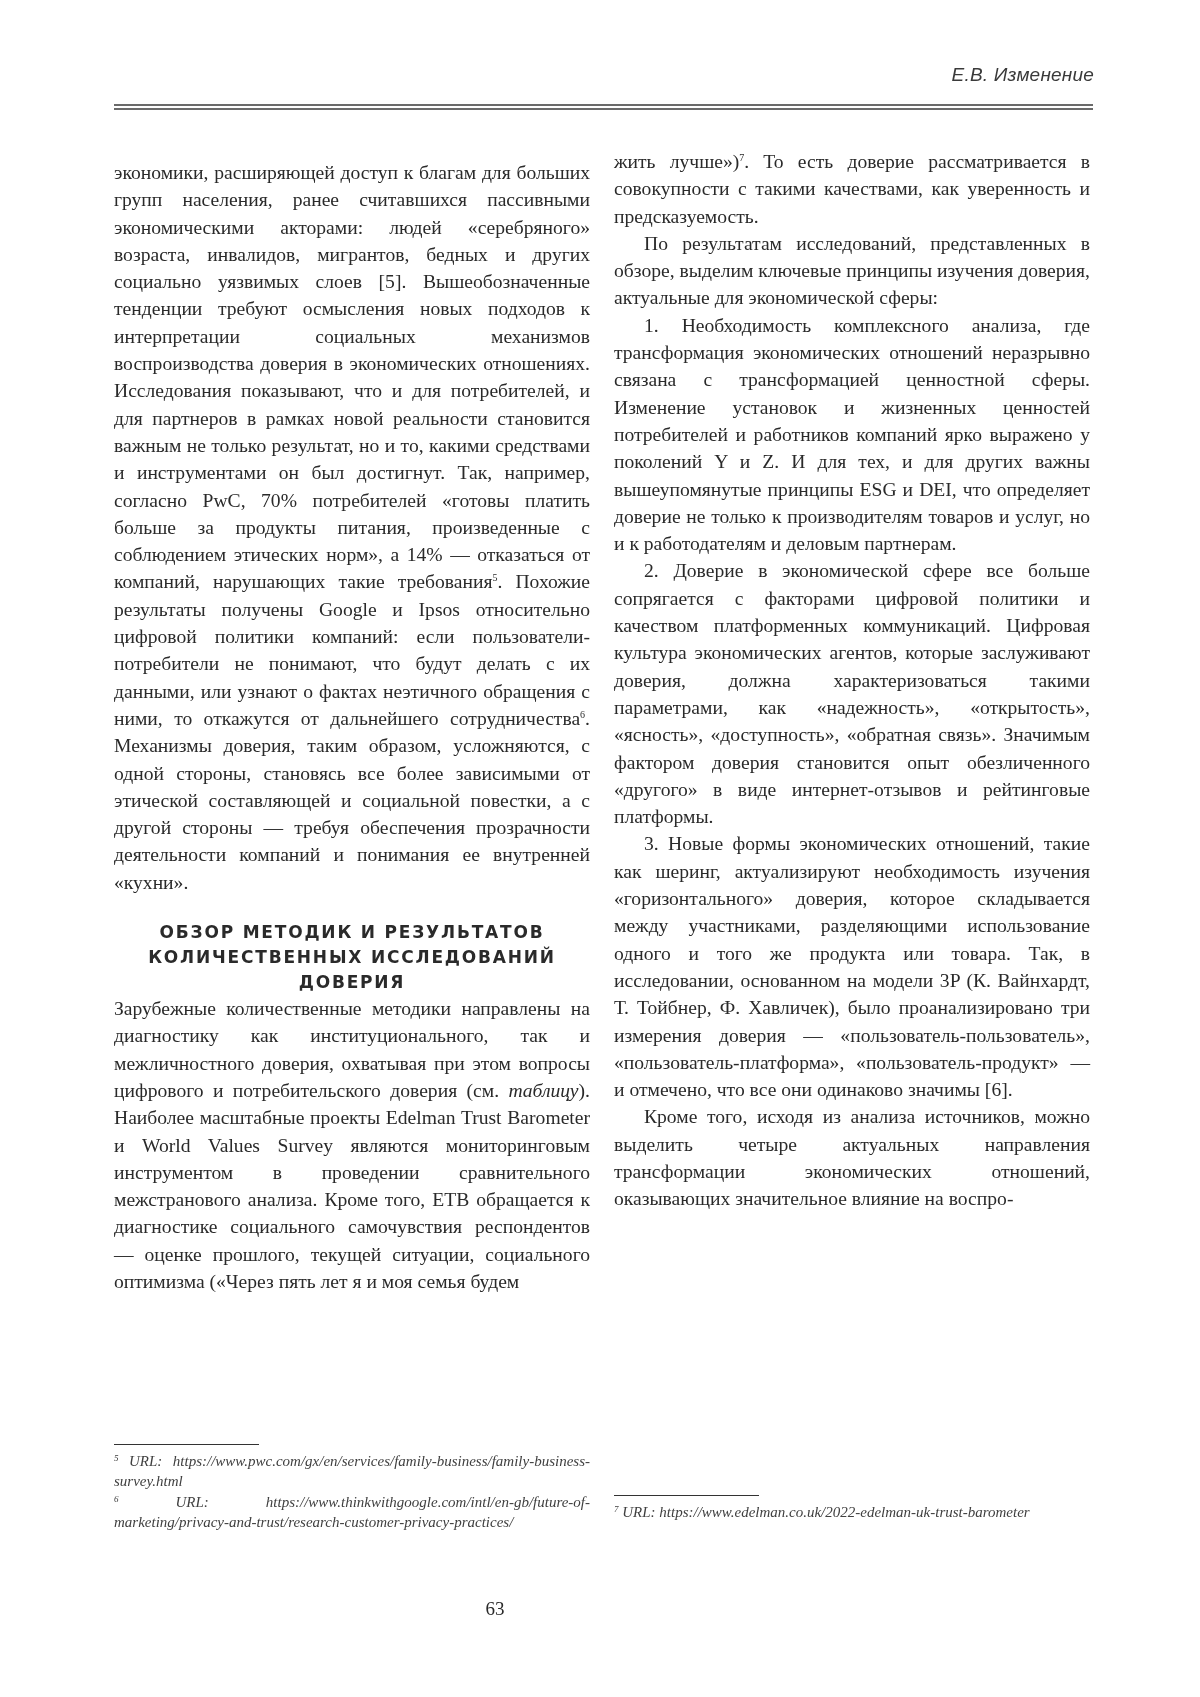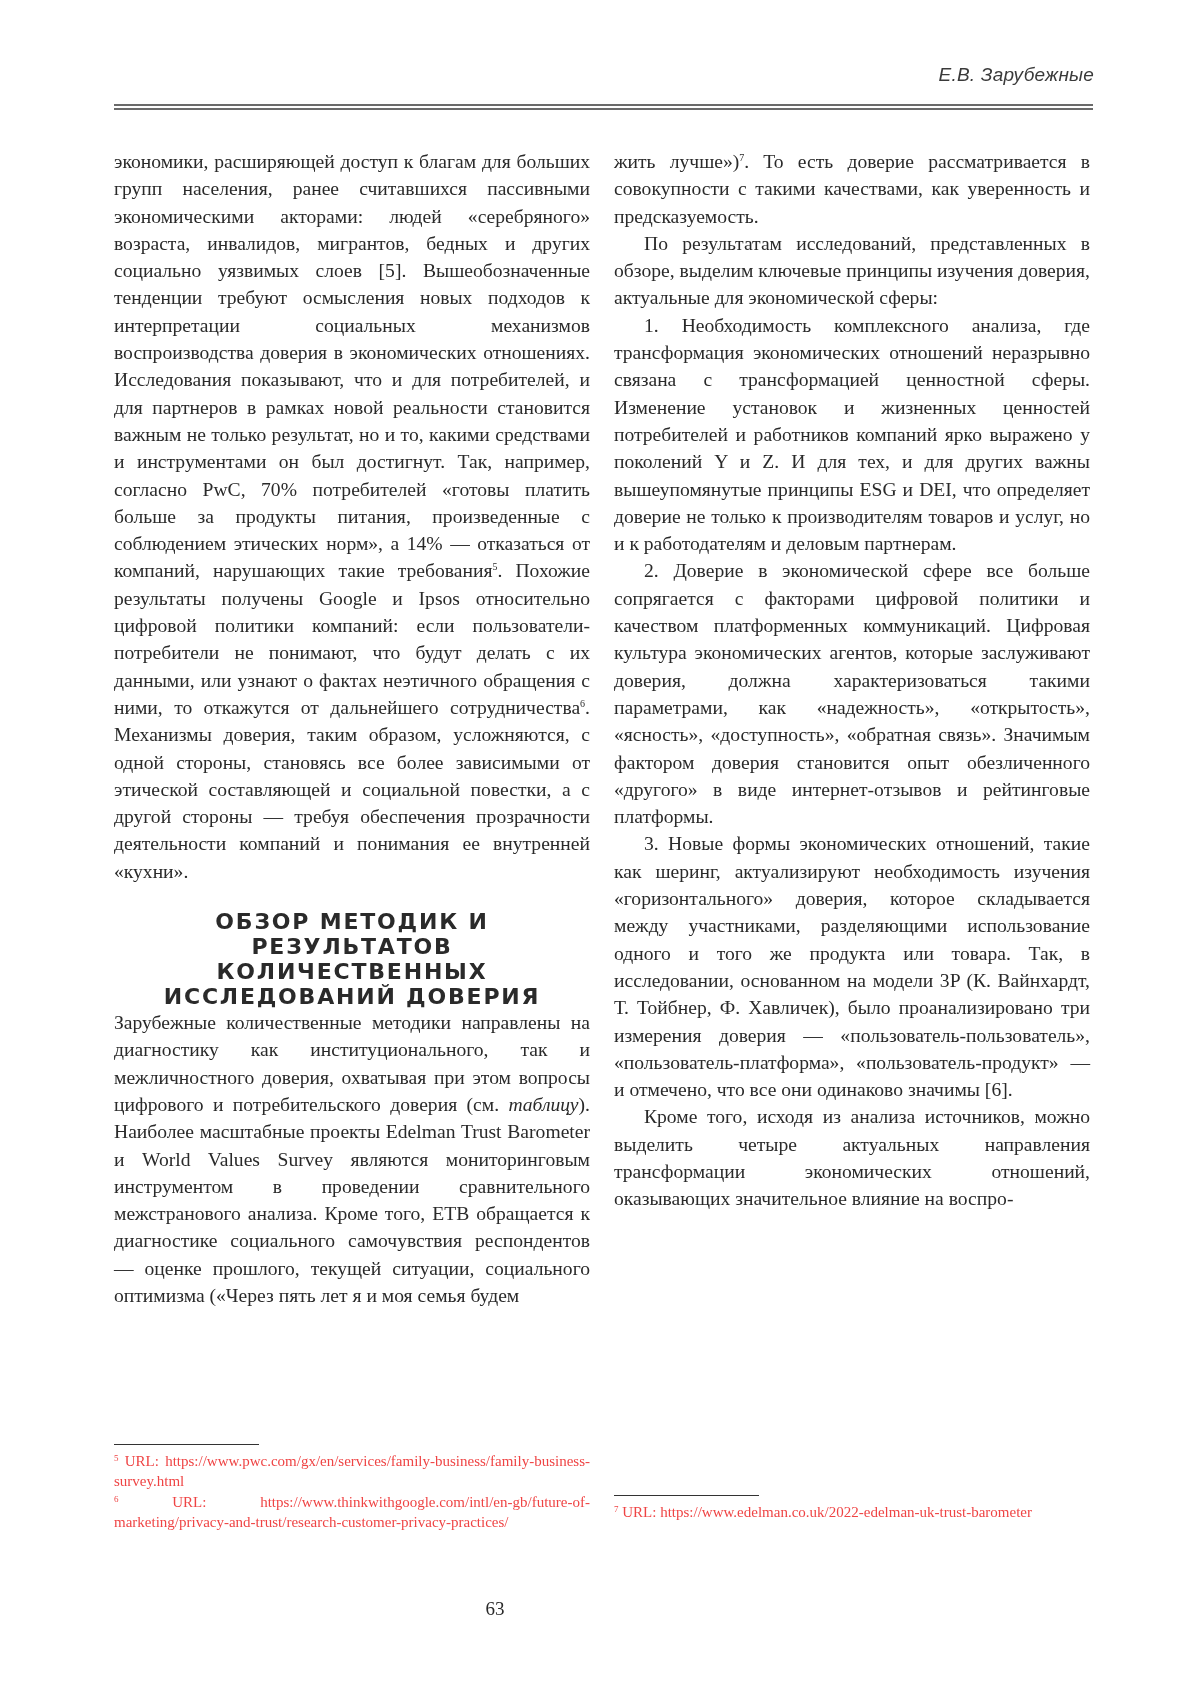--- a/index.html
+++ b/index.html
@@ -39,73 +39,74 @@
     }
     .column {
       position: absolute;
       top: 148px;
       width: 476px;
       font-size: 19.6px;
       line-height: 27.3px;
       text-align: justify;
       hyphens: manual;
     }
-    .col-left { left: 114px; }
+    .col-left { left: 114px; margin-top: 11px; }
     .col-right { left: 614px; }
     .column p {
       margin: 0;
     }
     .column p.indent {
       text-indent: 30px;
     }
     .section-heading {
       margin: 24px 0 0 0;
       font-family: "DejaVu Sans", "Liberation Sans", sans-serif;
       font-weight: bold;
-      font-size: 22px;
+      font-size: 17px;
       line-height: 25px;
       text-align: center;
       letter-spacing: 1.8px;
       color: #2a2a2a;
     }
     sup {
       font-size: 10px;
       line-height: 0;
       vertical-align: 7px;
     }
     .fn-rule {
       position: absolute;
       width: 145px;
       border-top: 1px solid #333;
     }
     .fn-block {
       position: absolute;
       width: 476px;
       font-size: 15px;
       line-height: 19.5px;
-      color: #ef4444;
+      color: #404040;
       text-align: justify;
+      font-style: italic;
     }
     .fn-block p { margin: 0 0 2px 0; }
     .fn-block sup { font-size: 9px; vertical-align: 5px; }
     .page-number {
       position: absolute;
       top: 1598px;
       left: 0;
       width: 990px;
       text-align: center;
       font-size: 19px;
       color: #2a2a2a;
     }
     em { }
   </style>
 </head>
 <body>
 
-<div class="running-head">Е.В. Зарубежные</div>
+<div class="running-head">Е.В. Изменение</div>
 <div class="head-rule"></div>
 <div class="head-rule second"></div>
 
 <div class="column col-left">
   <p><span>экономики, расширяющей доступ к благам для больших групп населения, ранее считавшихся пассивными экономическими акторами: людей «серебряного» возраста, инвалидов, мигрантов, бедных и других социально уязвимых слоев [5]. Вышеобозначенные тенденции требуют осмыс­ления новых подходов к интерпретации соци­альных механизмов воспроизводства доверия в экономических отношениях. Исследования показывают, что и для потребителей, и для пар­тнеров в рамках новой реальности становится важным не только результат, но и то, какими средствами и инструментами он был достигнут. Так, например, согласно PwC, 70% потребителей «готовы платить больше за продукты питания, произведенные с соблюдением этических норм», а 14% — отказаться от компаний, нарушающих такие требования</span><sup>5</sup><span>. Похожие результаты получе­ны Google и Ipsos относительно цифровой поли­тики компаний: если пользователи-потребители не понимают, что будут делать с их данными, или узнают о фактах неэтичного обращения с ними, то откажутся от дальнейшего сотруд­ничества</span><sup>6</sup><span>. Механизмы доверия, таким образом, усложняются, с одной стороны, становясь все более зависимыми от этической составляющей и социальной повестки, а с другой стороны — требуя обеспечения прозрачности деятельности компаний и понимания ее внутренней «кухни».</span></p>
 
   <div class="section-heading">ОБЗОР МЕТОДИК И РЕЗУЛЬТАТОВ КОЛИЧЕСТВЕННЫХ ИССЛЕДОВАНИЙ ДОВЕРИЯ</div>
 
   <p><span>Зарубежные количественные методики направ­лены на диагностику как институционального, так и межличностного доверия, охватывая при этом вопросы цифрового и потребительского доверия </span><span>(см. </span><em>таблицу</em><span>)</span><span>. Наиболее масштабные проекты Edelman Trust Barometer и World Values Survey являются мониторинговым инструментом в проведении сравнительного межстранового анализа. Кроме того, ETB обращается к диагно­стике социального самочувствия респондентов — оценке прошлого, текущей ситуации, социального оптимизма («Через пять лет я и моя семья будем</span></p>
 </div>

